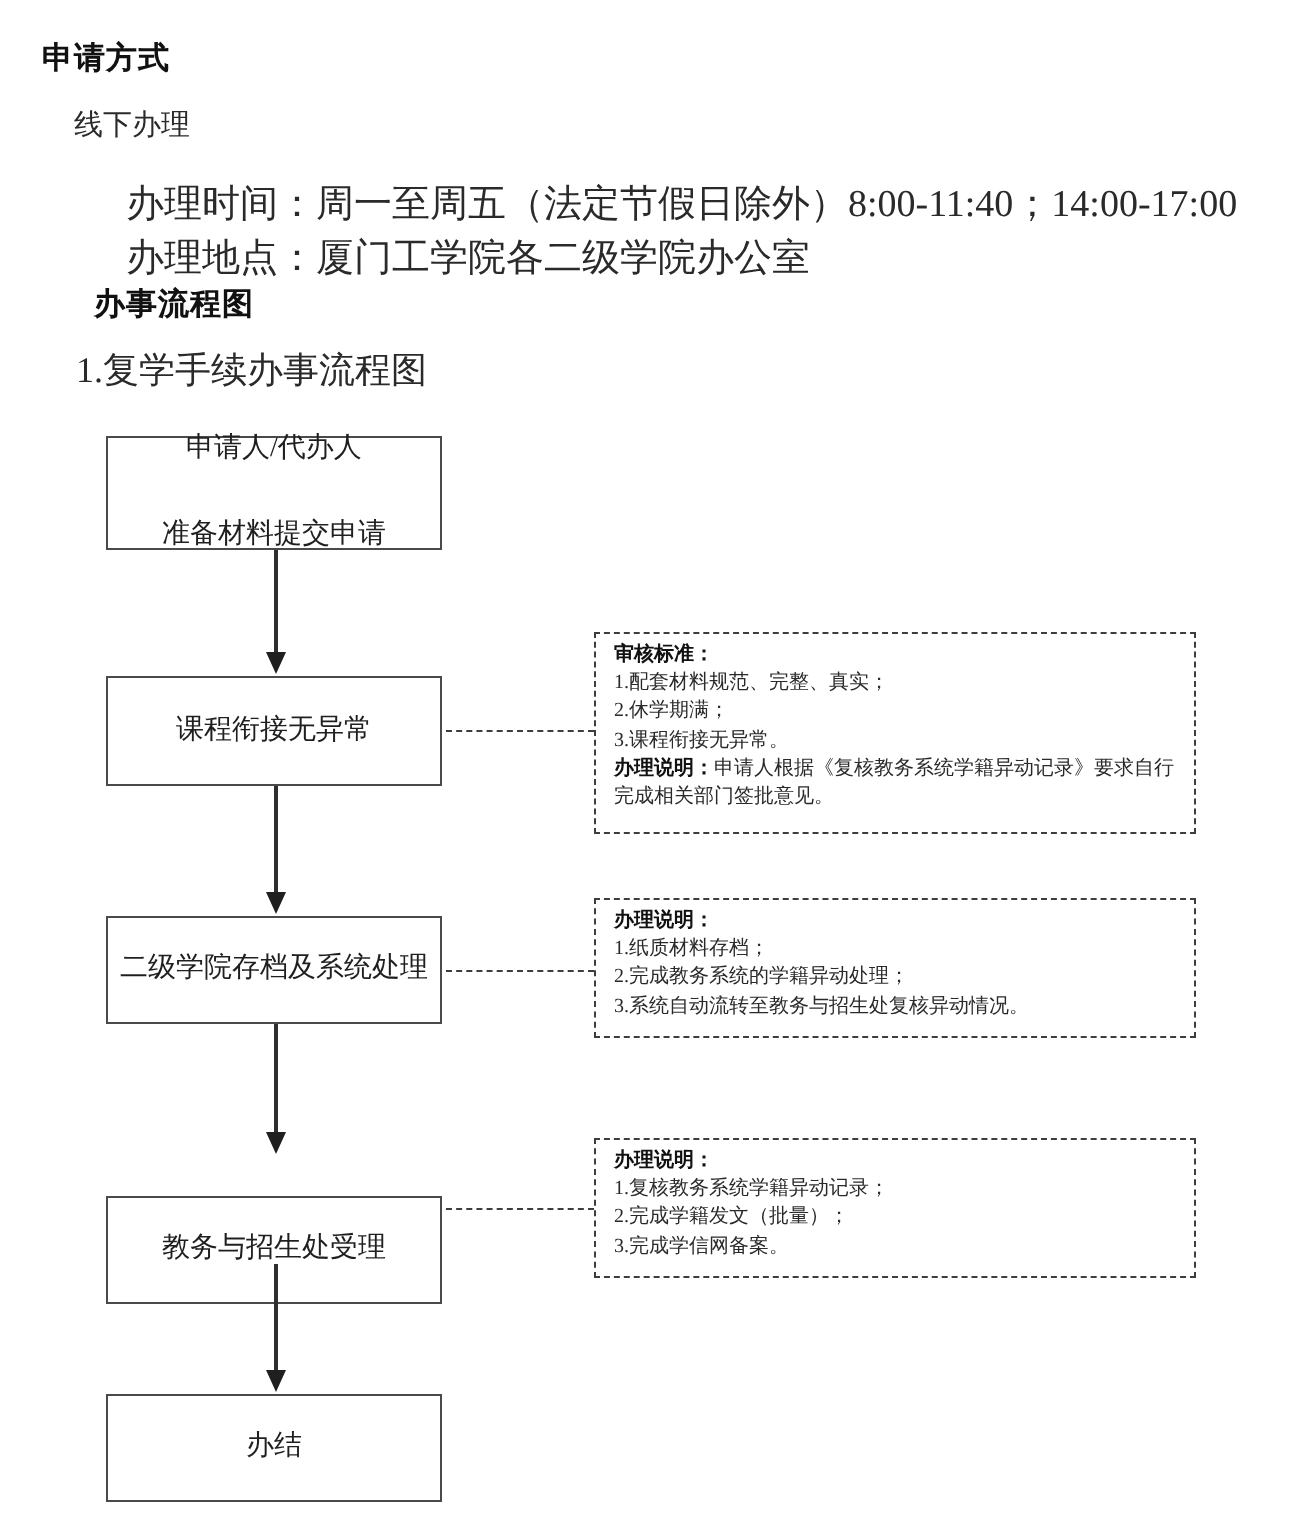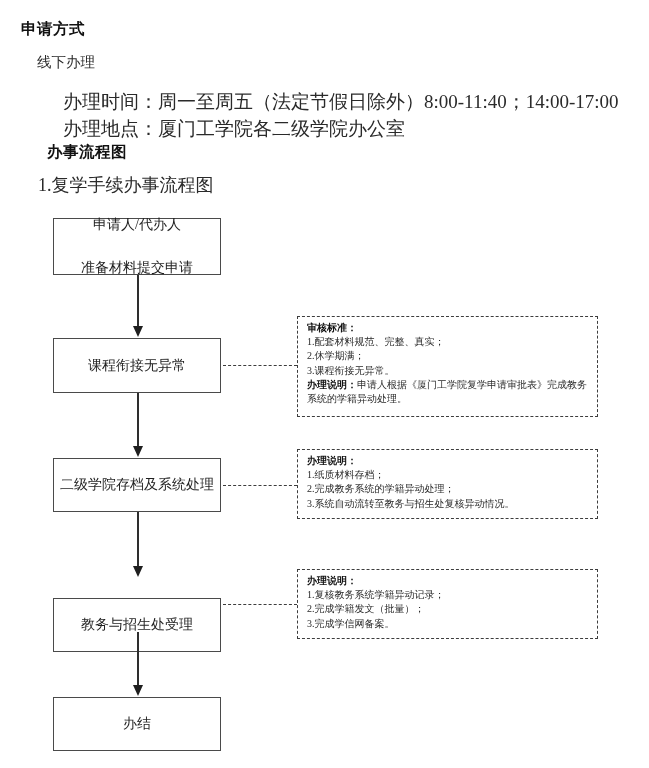--- a/index.html
+++ b/index.html
@@ -93,21 +93,21 @@
     <div>课程衔接无异常</div>
   </div>
 
   <div class="connector" style="top:365px;"></div>
   <div class="ann" style="top:316px;height:101px;">
     <div class="ttl">审核标准：</div>
     <div class="item">1.配套材料规范、完整、真实；</div>
     <div class="item">2.休学期满；</div>
     <div class="item">3.课程衔接无异常。</div>
     <div class="note">
-      <span class="ttl">办理说明：</span><span>申请人根据《厦门工学院复学申请审批表》完成教务系统的学籍异动处理。</span>
+      <span class="ttl">办理说明：</span><span>申请人根据《复核教务系统学籍异动记录》要求自行完成相关部门签批意见。</span>
     </div>
   </div>
 
   <div class="vline" style="top:393px;height:53px;"></div>
   <div class="arrowhead" style="top:446px;"></div>
 
   <div class="flow-box" style="top:458px;height:54px;text-align:center;">
     <div>二级学院存档及系统处理</div>
   </div>
 

